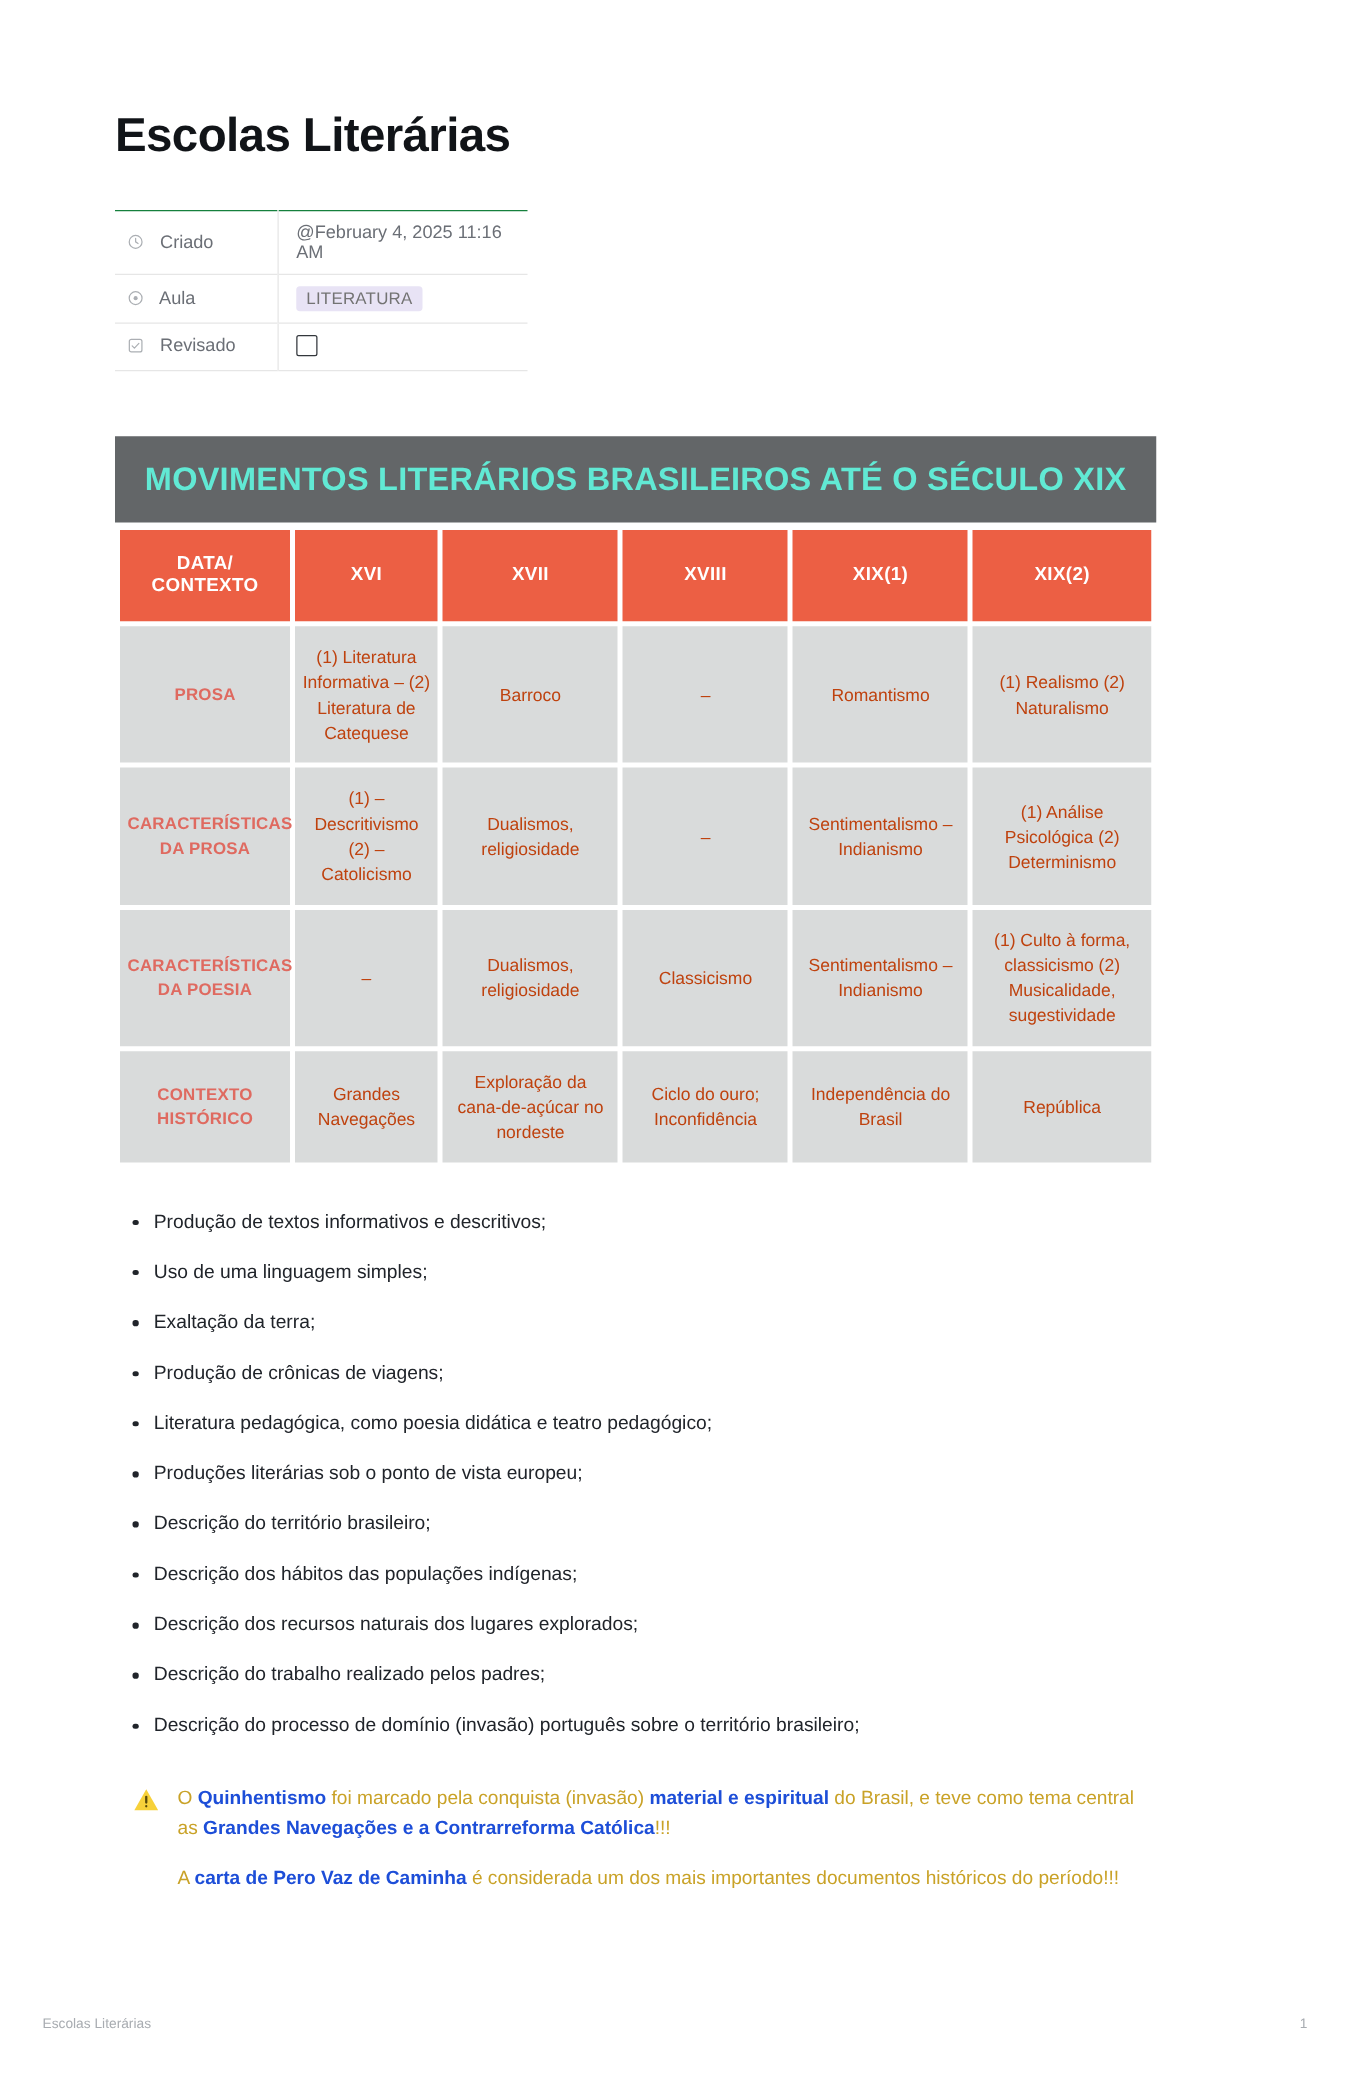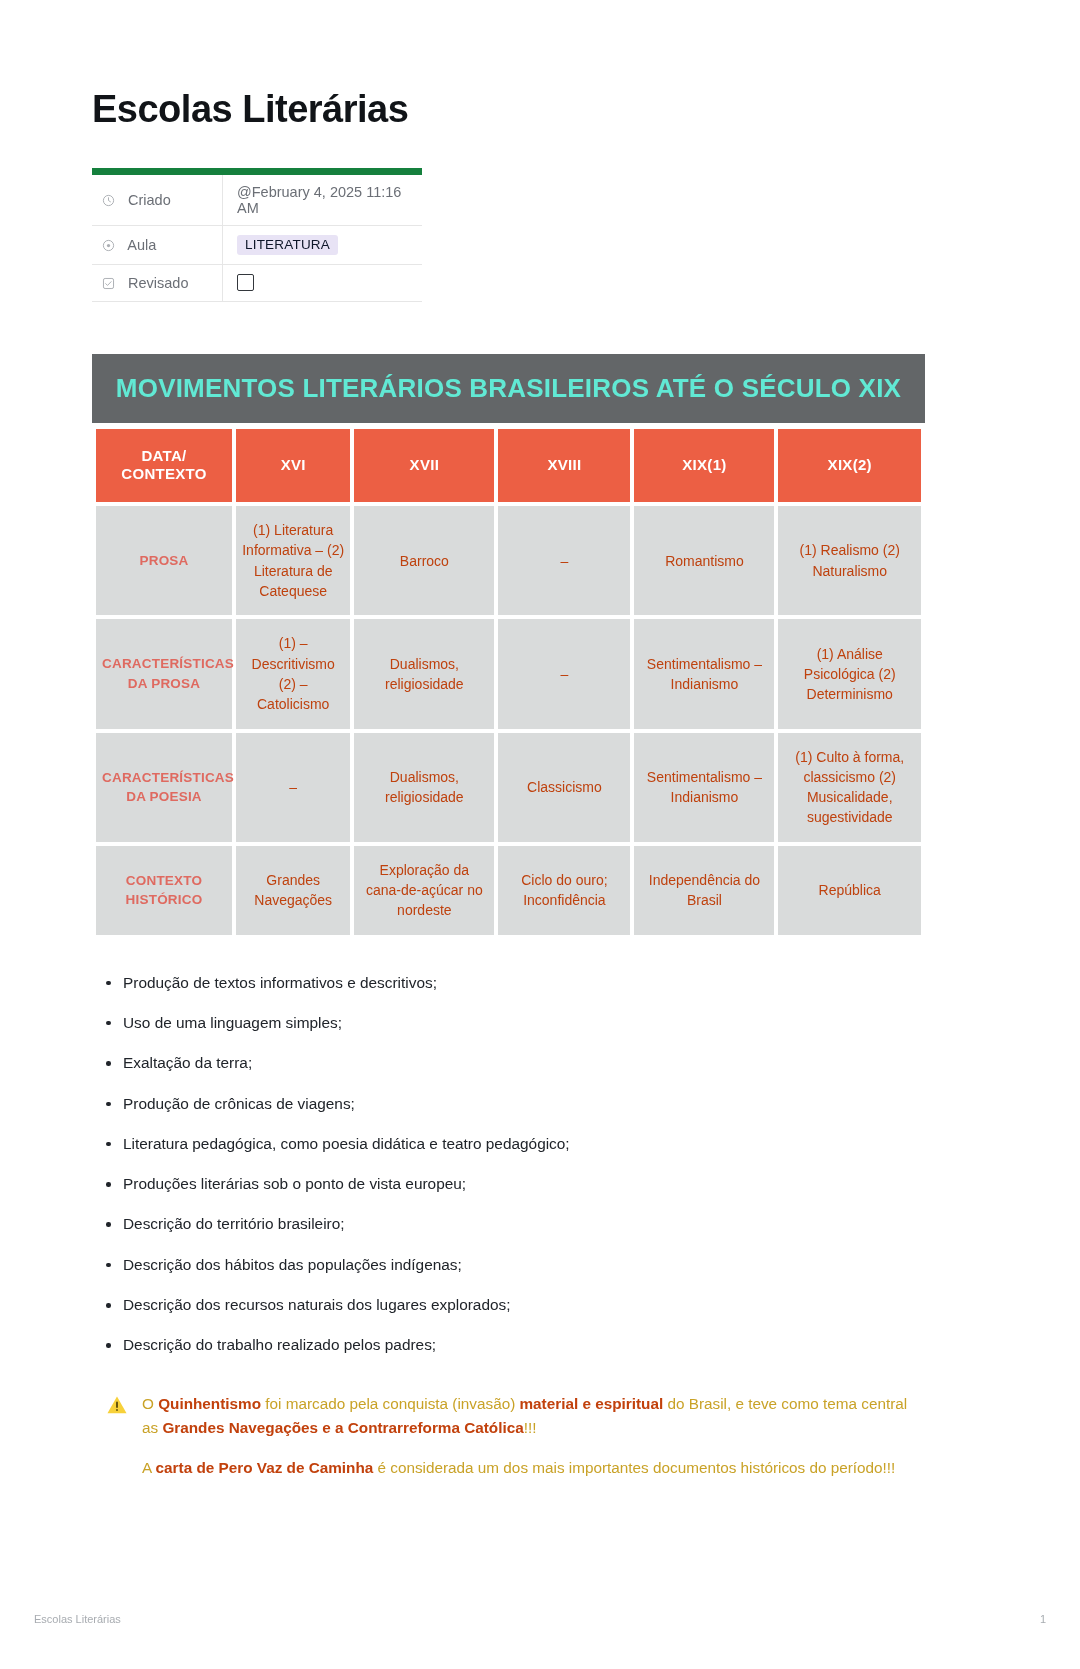--- a/index.html
+++ b/index.html
@@ -33,21 +33,21 @@
     line-height: 1.15;
   }
 
   
   .props {
     border-collapse: collapse;
     width: 330px;
     margin-bottom: 52px;
   }
   .props tr { border-bottom: 1px solid #e6e6e6; }
-  .props tr:first-child { border-top: 7px solid #15803d; }
+  .props tr:first-child { border-top: 1px solid #15803d; }
   .props td {
     padding: 9px 8px 9px 10px;
     vertical-align: middle;
     font-size: 14.5px;
     color: #6b6f76;
   }
   .props td.k {
     width: 112px;
     border-right: 1px solid #e6e6e6;
     white-space: nowrap;
@@ -61,21 +61,21 @@
     width: 13px;
     height: 13px;
     margin-right: 9px;
     vertical-align: -2px;
     opacity: .72;
   }
   .prop-ico svg { display:block; }
   .tag {
     display: inline-block;
     background: #e8e3f5;
-    color: #0f172a;
+    color: #737373;
     font-size: 13.5px;
     padding: 2px 8px 3px 8px;
     border-radius: 3px;
     letter-spacing: .2px;
   }
   .checkbox-empty {
     display: inline-block;
     width: 15px;
     height: 15px;
     border: 1.6px solid #33373c;
@@ -186,21 +186,21 @@
     width: 22px;
     padding-top: 2px;
   }
   .callout-body {
     font-size: 15.3px;
     line-height: 1.55;
     color: #c9a227;
   }
   .callout-body p { margin: 0 0 16px 0; }
   .callout-body p:last-child { margin-bottom: 0; }
-  .hl { color: #c2410c; font-weight: bold; }
+  .hl { color: #1d4ed8; font-weight: bold; }
 
   
   .footer {
     position: absolute;
     left: 34px;
     right: 34px;
     bottom: 44px;
     display: flex;
     justify-content: space-between;
     font-size: 11px;
@@ -334,20 +334,21 @@
     <li>Produção de textos informativos e descritivos;</li>
     <li>Uso de uma linguagem simples;</li>
     <li>Exaltação da terra;</li>
     <li>Produção de crônicas de viagens;</li>
     <li>Literatura pedagógica, como poesia didática e teatro pedagógico;</li>
     <li>Produções literárias sob o ponto de vista europeu;</li>
     <li>Descrição do território brasileiro;</li>
     <li>Descrição dos hábitos das populações indígenas;</li>
     <li>Descrição dos recursos naturais dos lugares explorados;</li>
     <li>Descrição do trabalho realizado pelos padres;</li>
+    <li>Descrição do processo de domínio (invasão) português sobre o território brasileiro;</li>
   </ul>
 
   <div class="callout">
     <div class="callout-icon">
       <svg viewBox="0 0 24 24" width="22" height="22">
         <path d="M12 2.6 L22.4 21 L1.6 21 Z" fill="#f7d13a"></path>
         <rect x="11" y="8.2" width="2" height="7" rx="1" fill="#5a4a08"></rect>
         <rect x="11" y="16.4" width="2" height="2.1" rx="1" fill="#5a4a08"></rect>
       </svg>
     </div>

